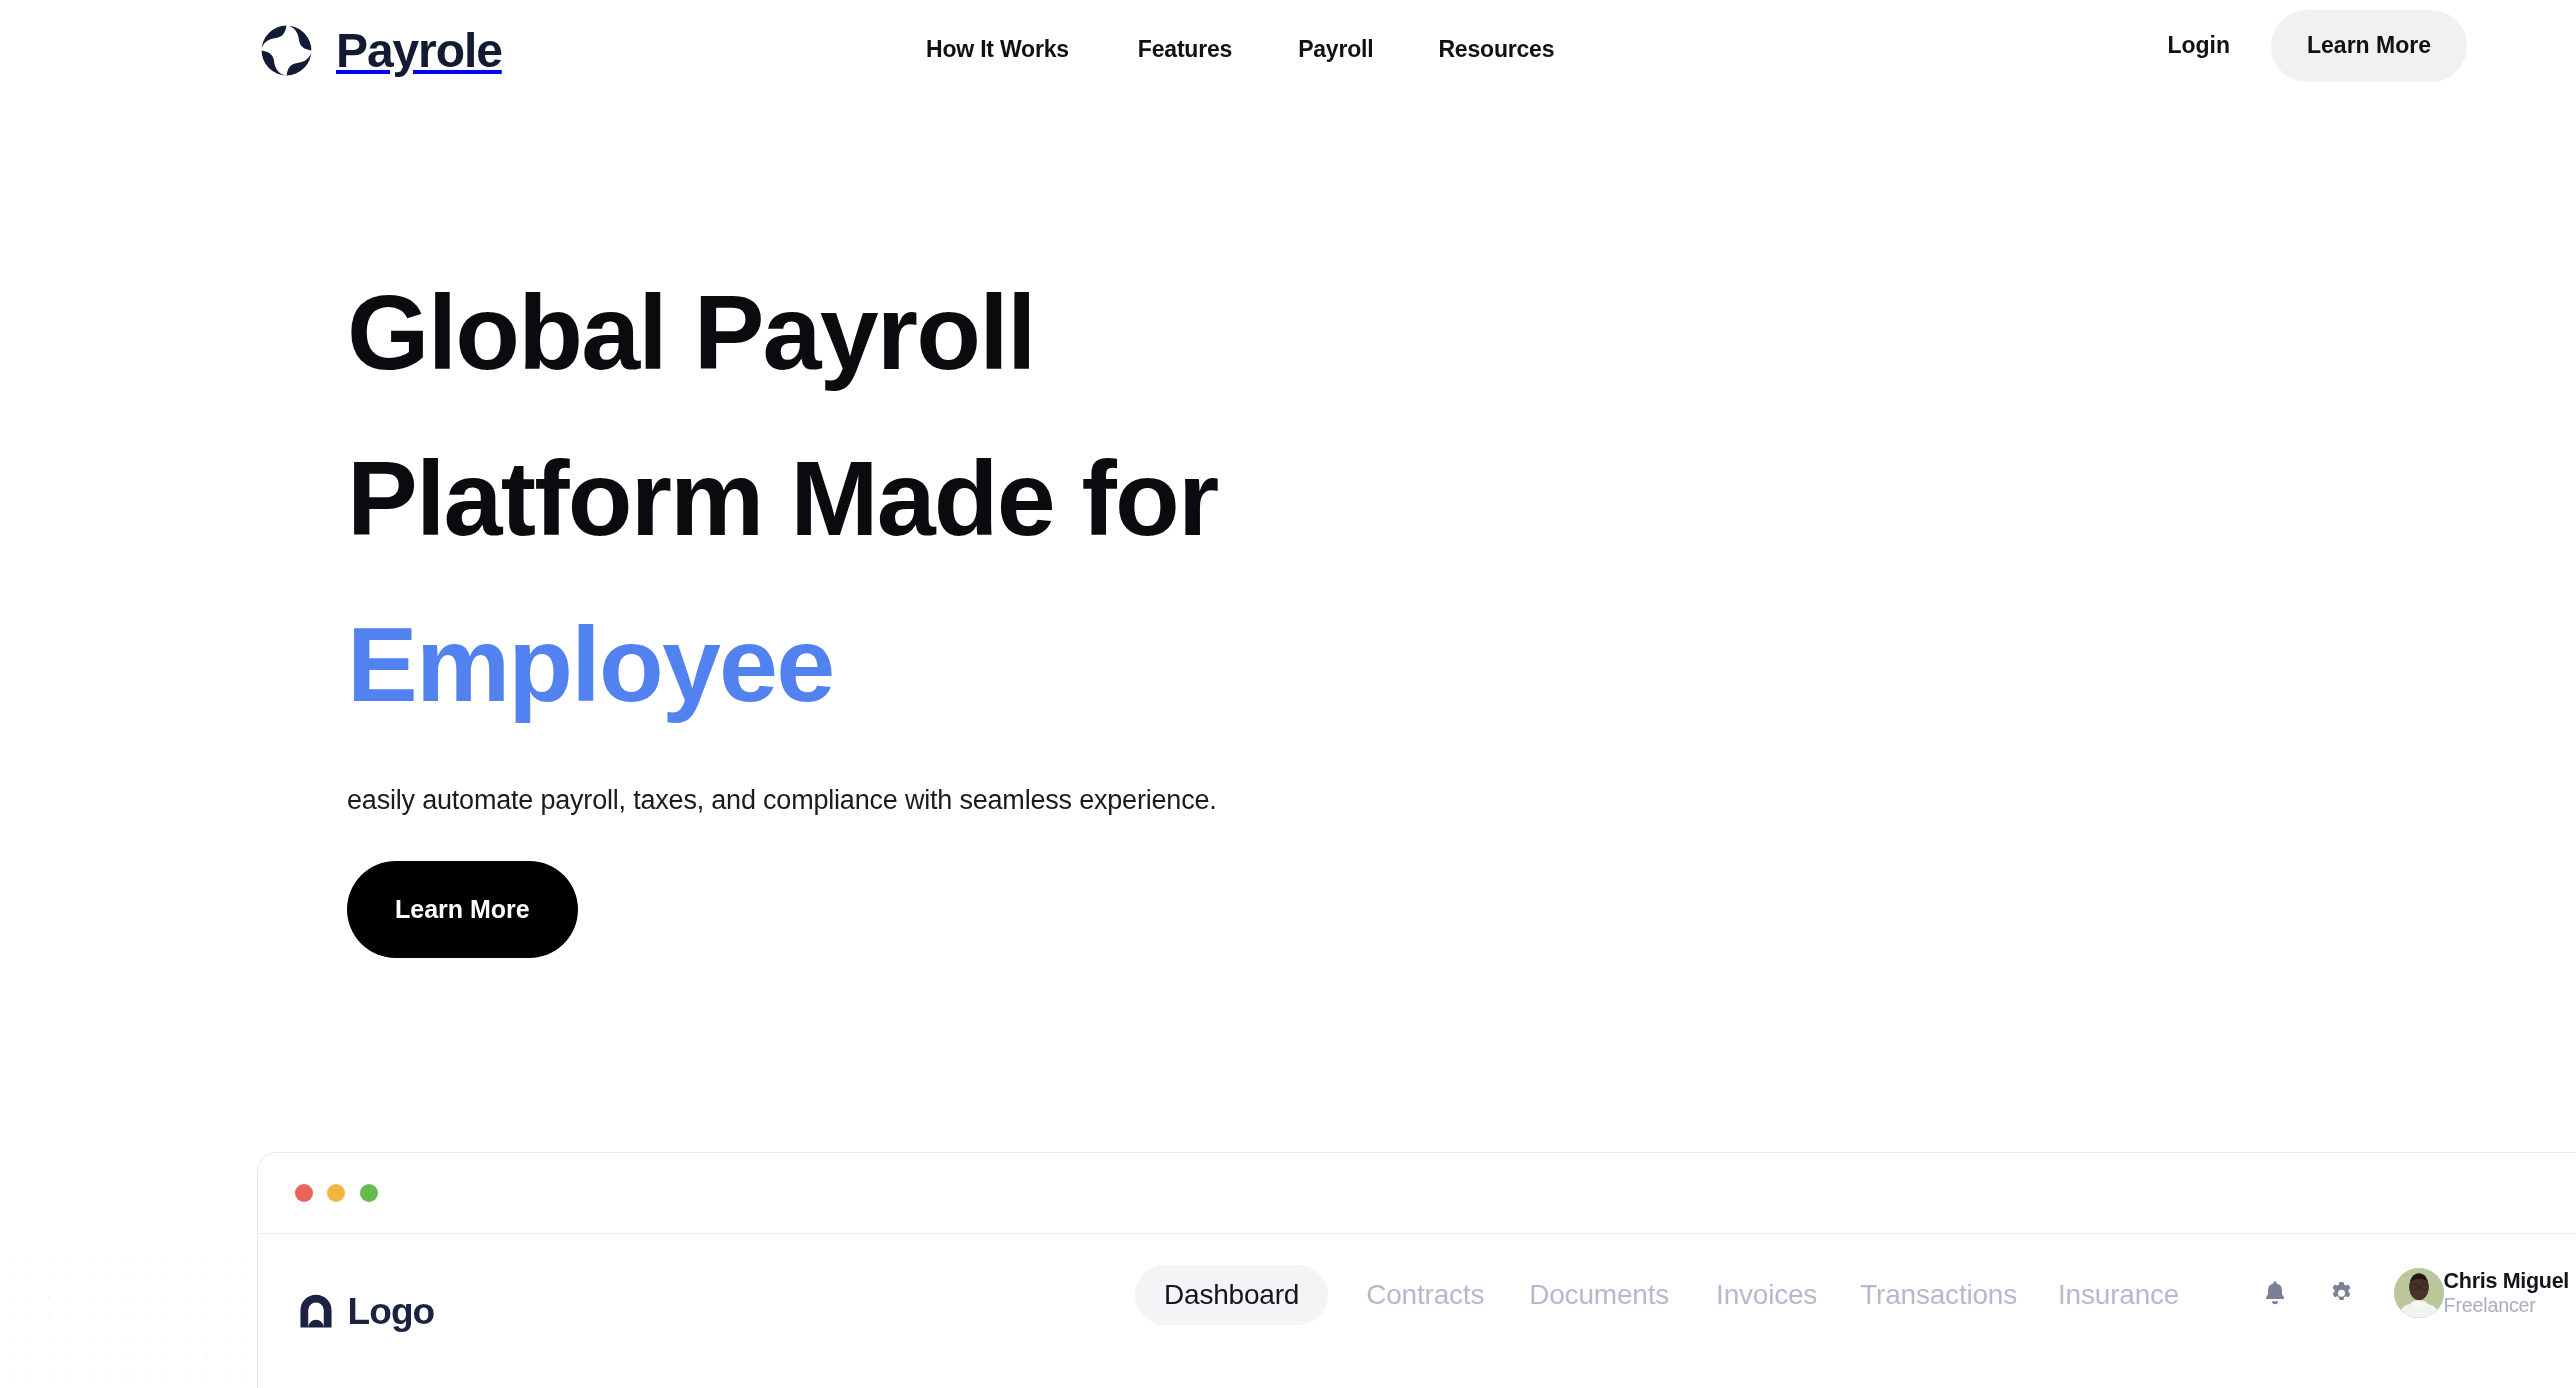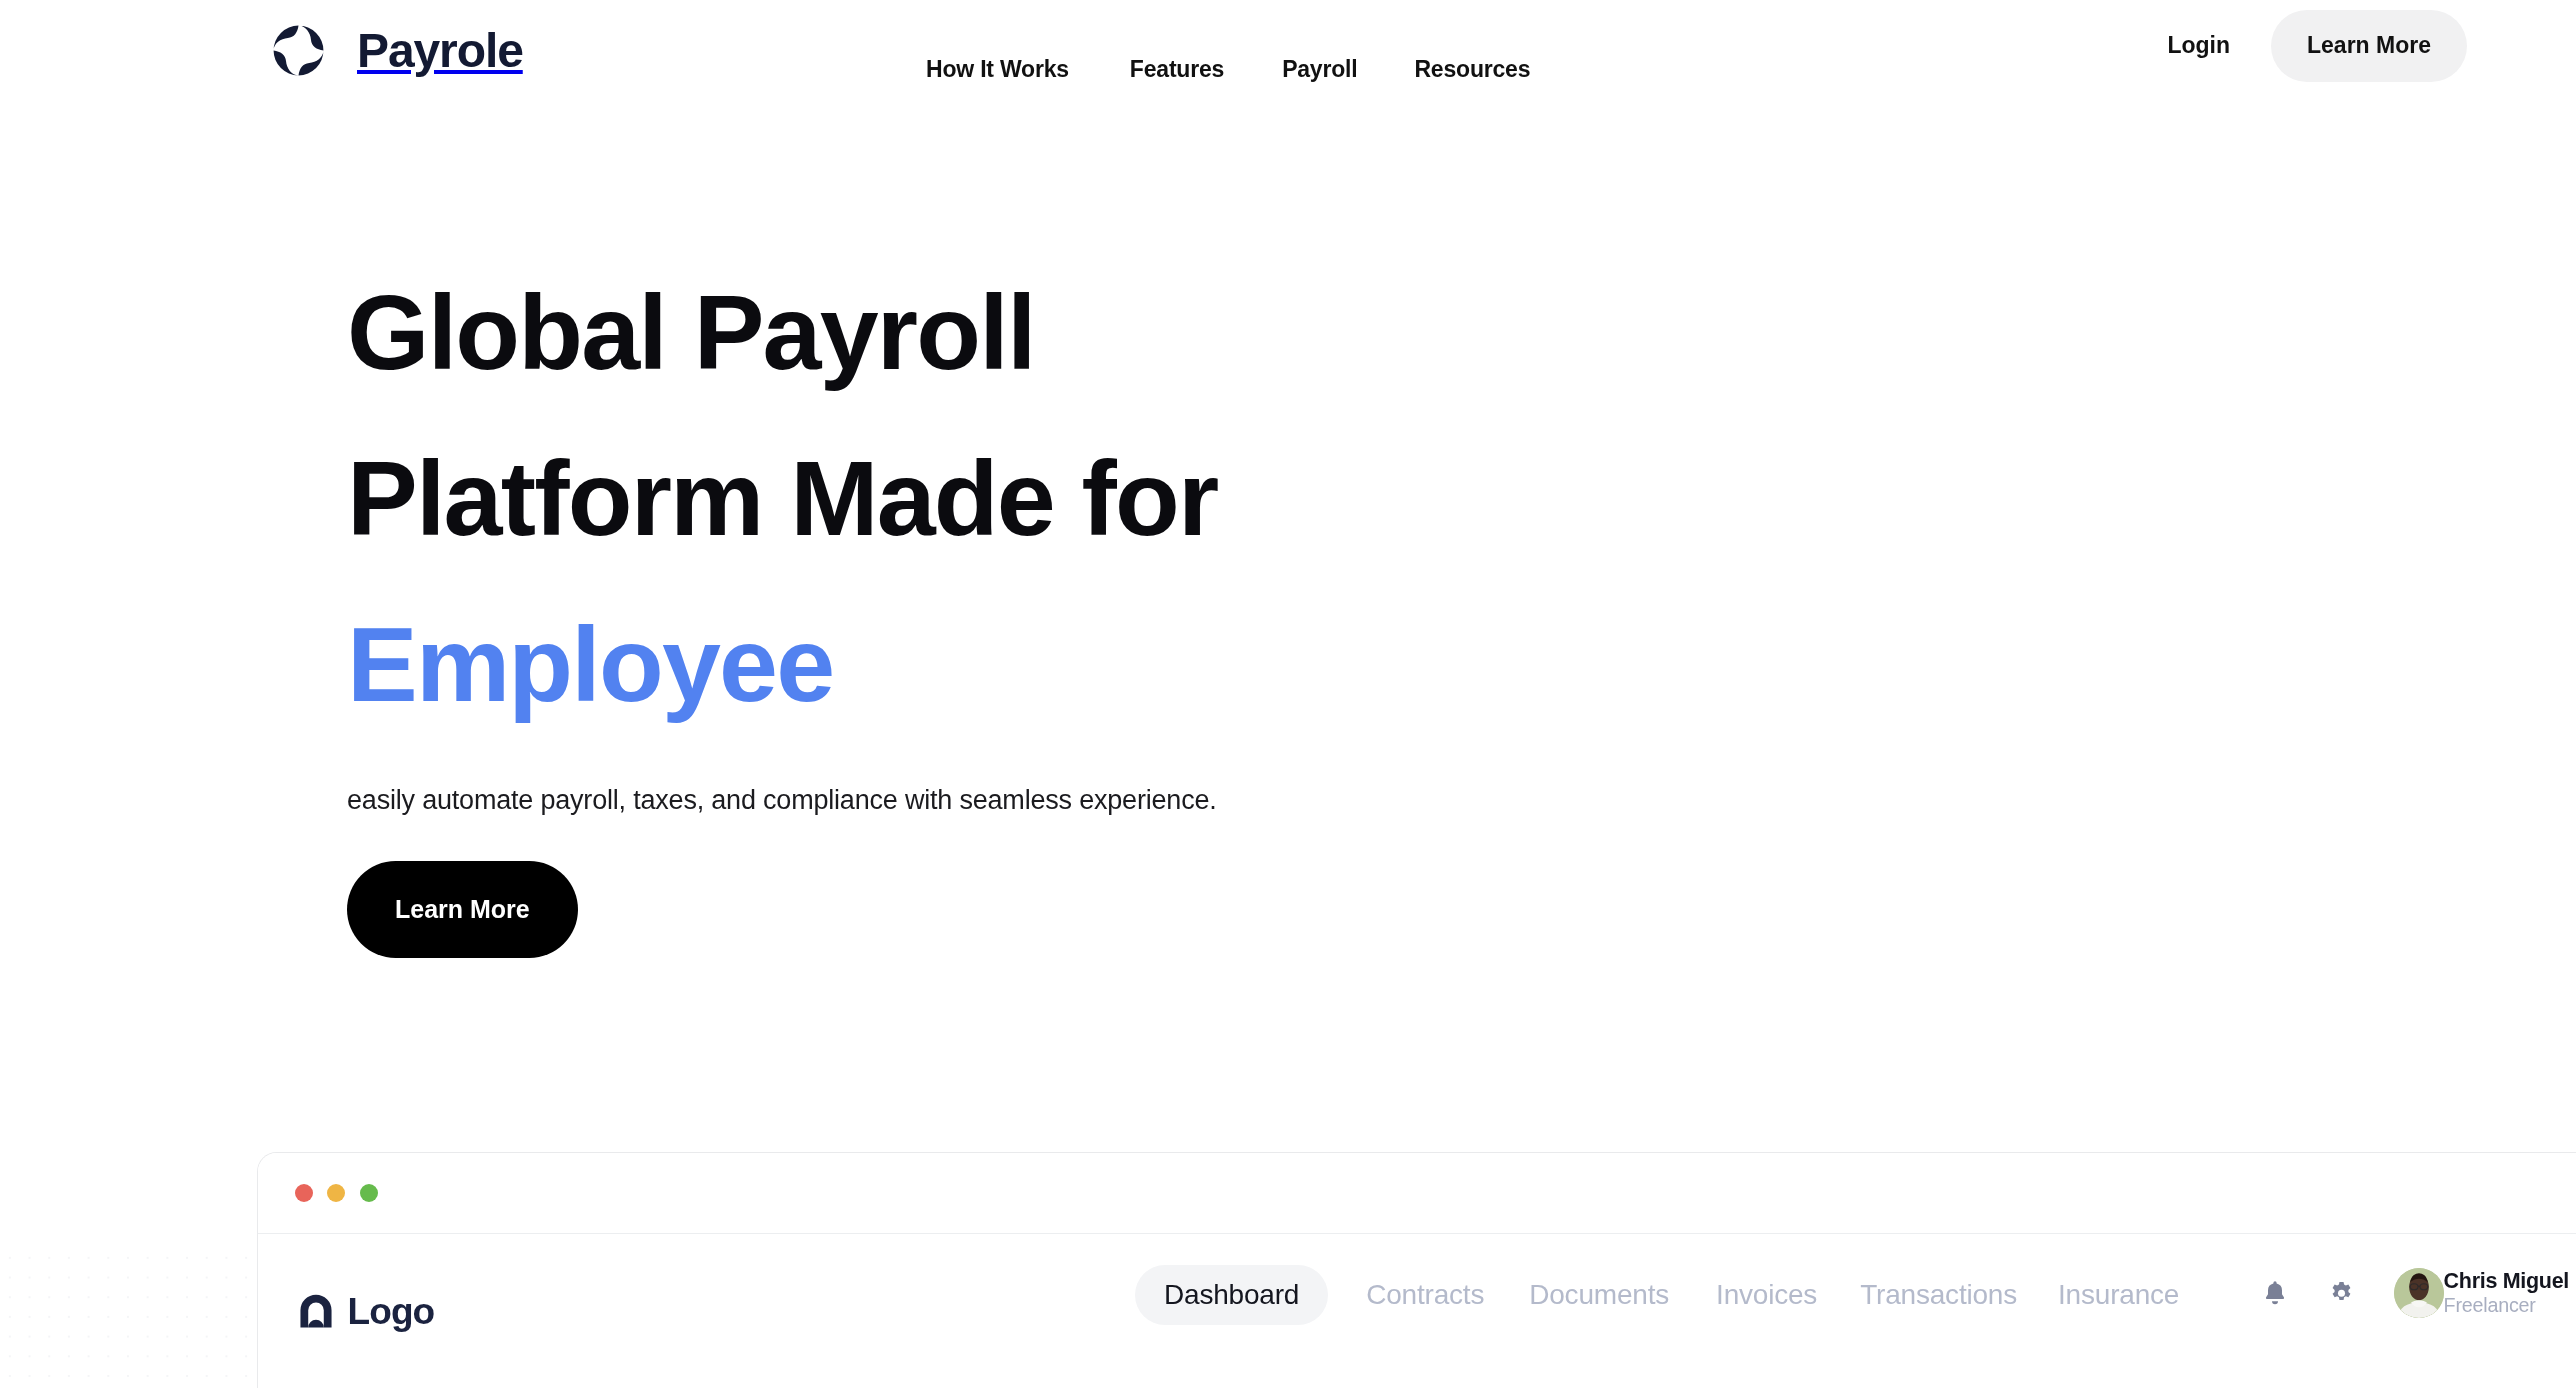--- a/index.html
+++ b/index.html
@@ -24,43 +24,42 @@
     position:absolute;
     top:0; left:0;
     width:2576px;
     height:121px;
     display:flex;
     align-items:center;
   }
 
   .brand {
     position:absolute;
-    left:271px;
+    left:259px;
     top:23px;
     display:flex;
     align-items:center;
-    gap:31px;
+    gap:22px;
   }
   .brand-mark { width:55px; height:55px; display:block; }
   .brand-name {
     font-size:48px;
     font-weight:bold;
     color:#131a33;
     letter-spacing:-1.1px;
     line-height:1;
   }
 
   .nav-links {
     position:absolute;
     left:926px;
     top:36px;
     display:flex;
     align-items:center;
-    gap:0;
-    margin-top:20px;
+    gap:8px;
   }
   .nav-link {
     font-size:23px;
     font-weight:bold;
     color:#111111;
     letter-spacing:-0.2px;
     text-decoration:none;
     white-space:nowrap;
   }
   .nav-link.nav-how { margin-right:61px; }

